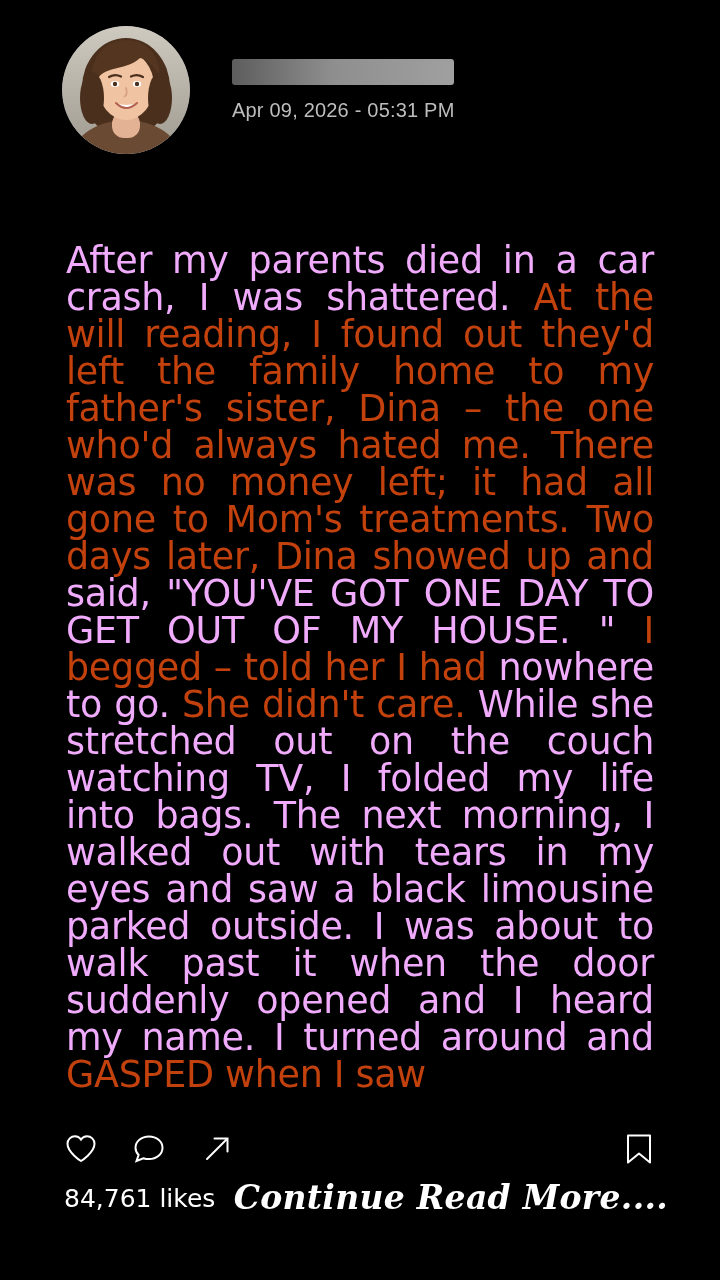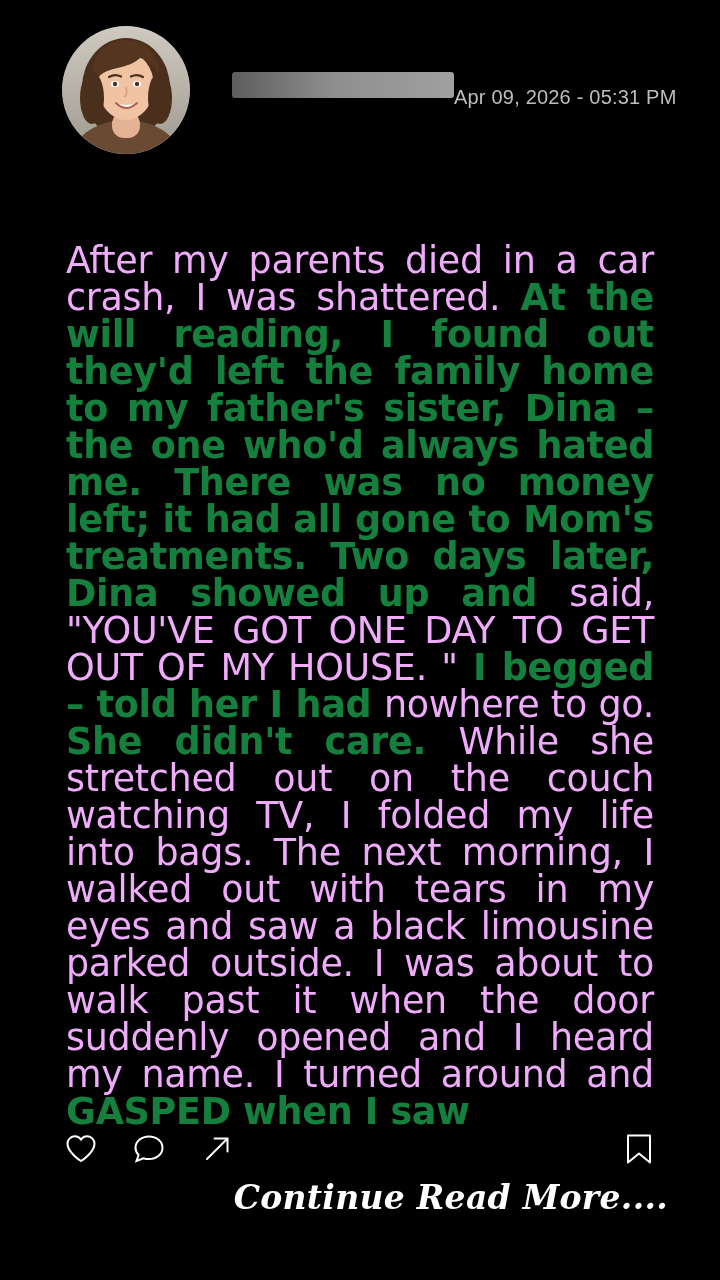--- a/index.html
+++ b/index.html
@@ -31,21 +31,21 @@
     overflow: hidden;
     flex: 0 0 128px;
     background: #8a8a8a;
     position: relative;
   }
   .avatar svg { display: block; width: 128px; height: 128px; }
 
   .header-text {
     margin-left: 42px;
     display: flex;
-    flex-direction: row;
+    flex-direction: column;
     justify-content: center;
   }
   .name-bar {
     width: 222px;
     height: 26px;
     border-radius: 3px;
     background: linear-gradient(to right, #5d5d5d 0%, #8e8e8e 45%, #a0a0a0 100%);
   }
   .timestamp {
     margin-top: 14px;
@@ -63,21 +63,21 @@
     width: 588px;
     font-size: 36.5px;
     line-height: 37px;
     text-align: justify;
     text-justify: inter-word;
     font-family: "DejaVu Sans", sans-serif;
     letter-spacing: -0.3px;
     word-spacing: 0px;
   }
   .post-body .hl { color: #f0abfc; }
-  .post-body .pl { color: #15803d; font-weight: bold; }
+  .post-body .pl { color: #c2410c; }
 
   
   .footer {
     position: absolute;
     left: 0;
     bottom: 0;
     width: 720px;
     height: 150px;
   }
   .action-row {
@@ -204,14 +204,15 @@
       </svg>
     </span>
   </div>
 
   <span class="save-btn">
     <svg width="30" height="32" viewBox="0 0 30 32" fill="none" stroke="#ffffff" stroke-width="2" stroke-linejoin="round">
       <path d="M4 2.5 L26 2.5 L26 29.5 L15 20.5 L4 29.5 Z"></path>
     </svg>
   </span>
 
+  <div class="likes">84,761 likes</div>
   <div class="continue">Continue Read More....</div>
 </div>
 
 </body></html>

